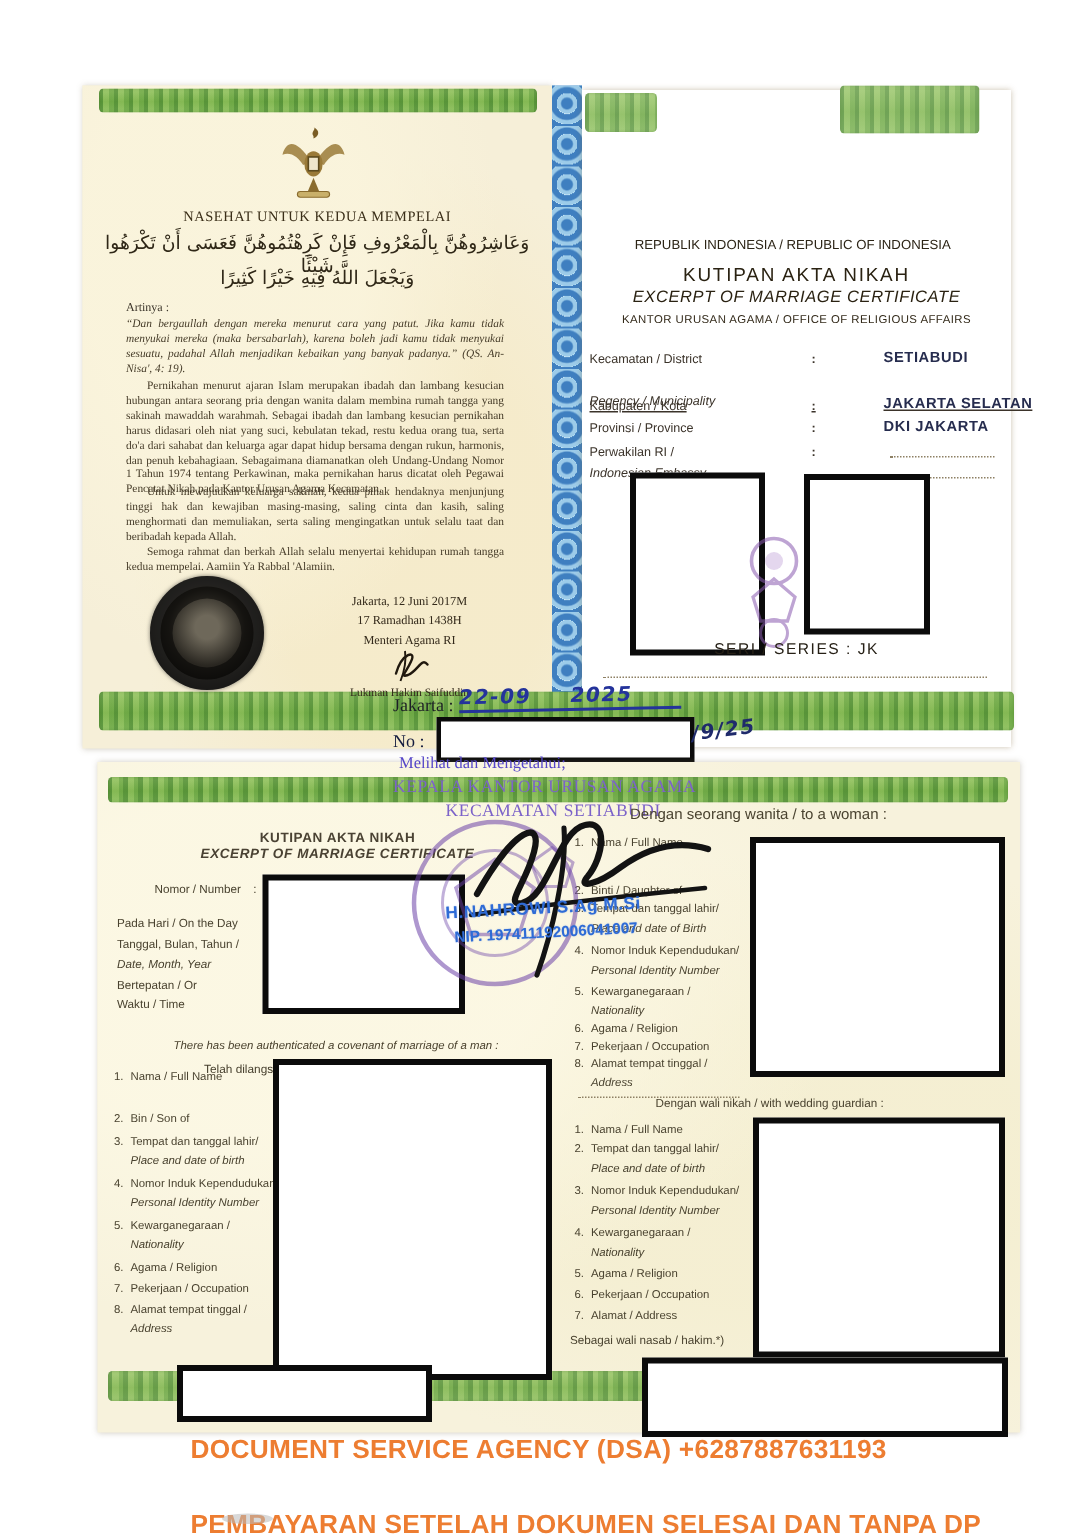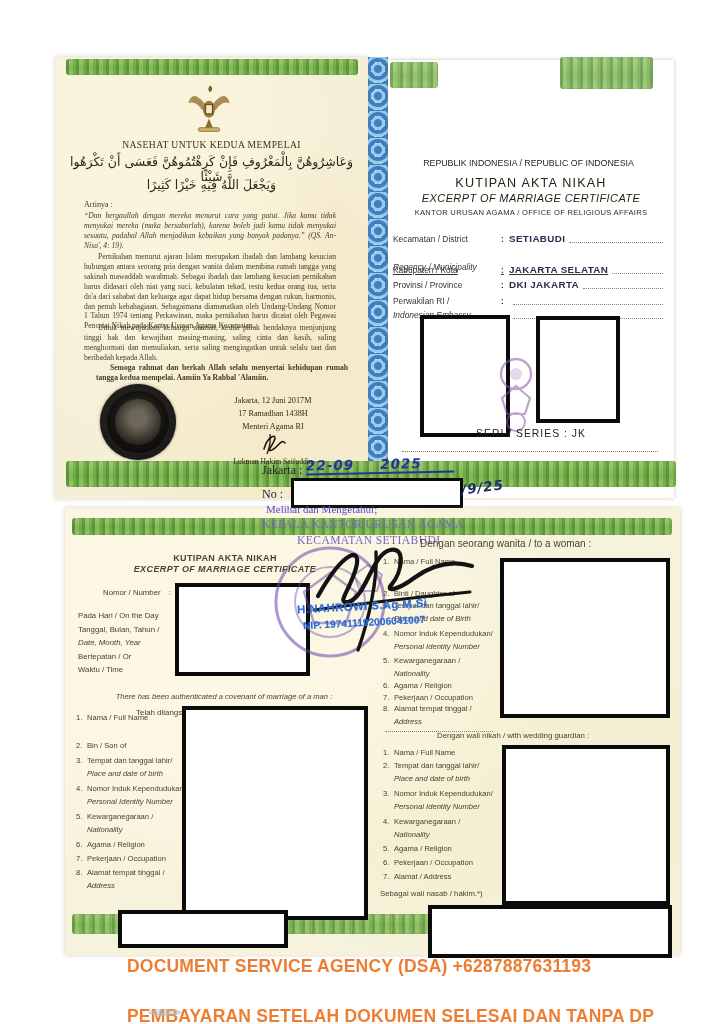--- a/index.html
+++ b/index.html
@@ -46,21 +46,21 @@
   .it{font-style:italic;}
   .b{font-weight:normal;}
   .body-txt{font-family:"Liberation Serif",serif;font-size:7.6px;line-height:9.9px;color:#453b28;}
   .indent{text-indent:14px;}
   .arabic{font-family:"DejaVu Sans",sans-serif;direction:rtl;color:#2f2717;}
   .hand{font-family:"DejaVu Sans",sans-serif;font-style:italic;font-weight:bold;
         color:#24339b;letter-spacing:1px;}
   .dotrule{border-bottom:1.5px dotted #8d8064;}
 
   
-  .frow{position:absolute;display:flex;width:272px;font-size:8.4px;color:#3b332a;align-items:flex-end;}
+  .frow{position:absolute;display:flex;width:272px;font-size:8.4px;color:#3b332a;align-items:flex-end;gap:40px;}
   .flabel{width:108px;flex:none;}
   .fcolon{width:8px;flex:none;font-weight:bold;color:#3b332a;}
   .fvalue{font-weight:bold;color:#262c4e;font-size:9.8px;letter-spacing:.4px;white-space:nowrap;}
   .fdots{flex:1;border-bottom:1.5px dotted #8d8064;margin:0 2px 1px 4px;height:9px;}
 
   
   .item{position:absolute;display:flex;font-size:7.6px;line-height:12.5px;color:#49422f;width:120px;}
   .item .no{width:11px;flex:none;}
   .item .l2{font-style:italic;}
 
@@ -96,21 +96,21 @@
       <rect x="16" y="56" width="28" height="5" rx="2.5" fill="#c9b06a" stroke="#8a6c2e" stroke-width="1"></rect>
     </svg>
   </div>
   <div class="abs serif b ctr" style="left:55px;top:139px;width:313px;font-size:9.6px;color:#3a2e18;letter-spacing:.4px;">NASEHAT UNTUK KEDUA MEMPELAI</div>
   <div class="abs arabic ctr" style="left:70px;top:154px;width:283px;font-size:12.5px;">وَعَاشِرُوهُنَّ بِالْمَعْرُوفِ فَإِنْ كَرِهْتُمُوهُنَّ فَعَسَى أَنْ تَكْرَهُوا شَيْئًا</div>
   <div class="abs arabic ctr" style="left:70px;top:177px;width:283px;font-size:12.5px;">وَيَجْعَلَ اللَّهُ فِيهِ خَيْرًا كَثِيرًا</div>
   <div class="abs serif" style="left:84px;top:200px;font-size:8px;">Artinya :</div>
   <div class="abs body-txt it just" style="left:84px;top:211px;width:252px;">“Dan bergaullah dengan mereka menurut cara yang patut. Jika kamu tidak menyukai mereka (maka bersabarlah), karena boleh jadi kamu tidak menyukai sesuatu, padahal Allah menjadikan kebaikan yang banyak padanya.” (QS. An-Nisa', 4: 19).</div>
   <div class="abs body-txt just indent" style="left:84px;top:252px;width:252px;">Pernikahan menurut ajaran Islam merupakan ibadah dan lambang kesucian hubungan antara seorang pria dengan wanita dalam membina rumah tangga yang sakinah mawaddah warahmah. Sebagai ibadah dan lambang kesucian pernikahan harus didasari oleh niat yang suci, kebulatan tekad, restu kedua orang tua, serta do'a dari sahabat dan keluarga agar dapat hidup bersama dengan rukun, harmonis, dan penuh kebahagiaan. Sebagaimana diamanatkan oleh Undang-Undang Nomor 1 Tahun 1974 tentang Perkawinan, maka pernikahan harus dicatat oleh Pegawai Pencatat Nikah pada Kantor Urusan Agama Kecamatan.</div>
   <div class="abs body-txt just indent" style="left:84px;top:323px;width:252px;">Untuk mewujudkan keluarga sakinah, kedua pihak hendaknya menjunjung tinggi hak dan kewajiban masing-masing, saling cinta dan kasih, saling menghormati dan memuliakan, serta saling mengingatkan untuk selalu taat dan beribadah kepada Allah.</div>
-  <div class="abs body-txt just indent" style="left:96px;top:363px;width:252px;font-weight:bold;">Semoga rahmat dan berkah Allah selalu menyertai kehidupan rumah tangga kedua mempelai. Aamiin Ya Rabbal 'Alamiin.</div>
+  <div class="abs body-txt just indent" style="left:84px;top:363px;width:252px;">Semoga rahmat dan berkah Allah selalu menyertai kehidupan rumah tangga kedua mempelai. Aamiin Ya Rabbal 'Alamiin.</div>
 
   <div class="abs" style="left:100px;top:384px;width:76px;height:76px;border-radius:50%;
        background:radial-gradient(circle at 50% 45%, #6e685a 0 14%, #2a2721 45%, #0d0c0a 78%);
        box-shadow:inset 0 0 0 7px rgba(255,255,255,.07), inset 0 0 0 15px rgba(0,0,0,.5), 0 0 3px rgba(0,0,0,.5);"></div>
 
   <div class="abs serif ctr" style="left:203px;top:394px;width:140px;font-size:8.2px;line-height:13px;color:#33291a;">
     <div style="">Jakarta, 12  Juni    2017M</div>
     <div>17 Ramadhan 1438H</div>
     <div>Menteri Agama RI</div>
     <div style="height:22px;">

